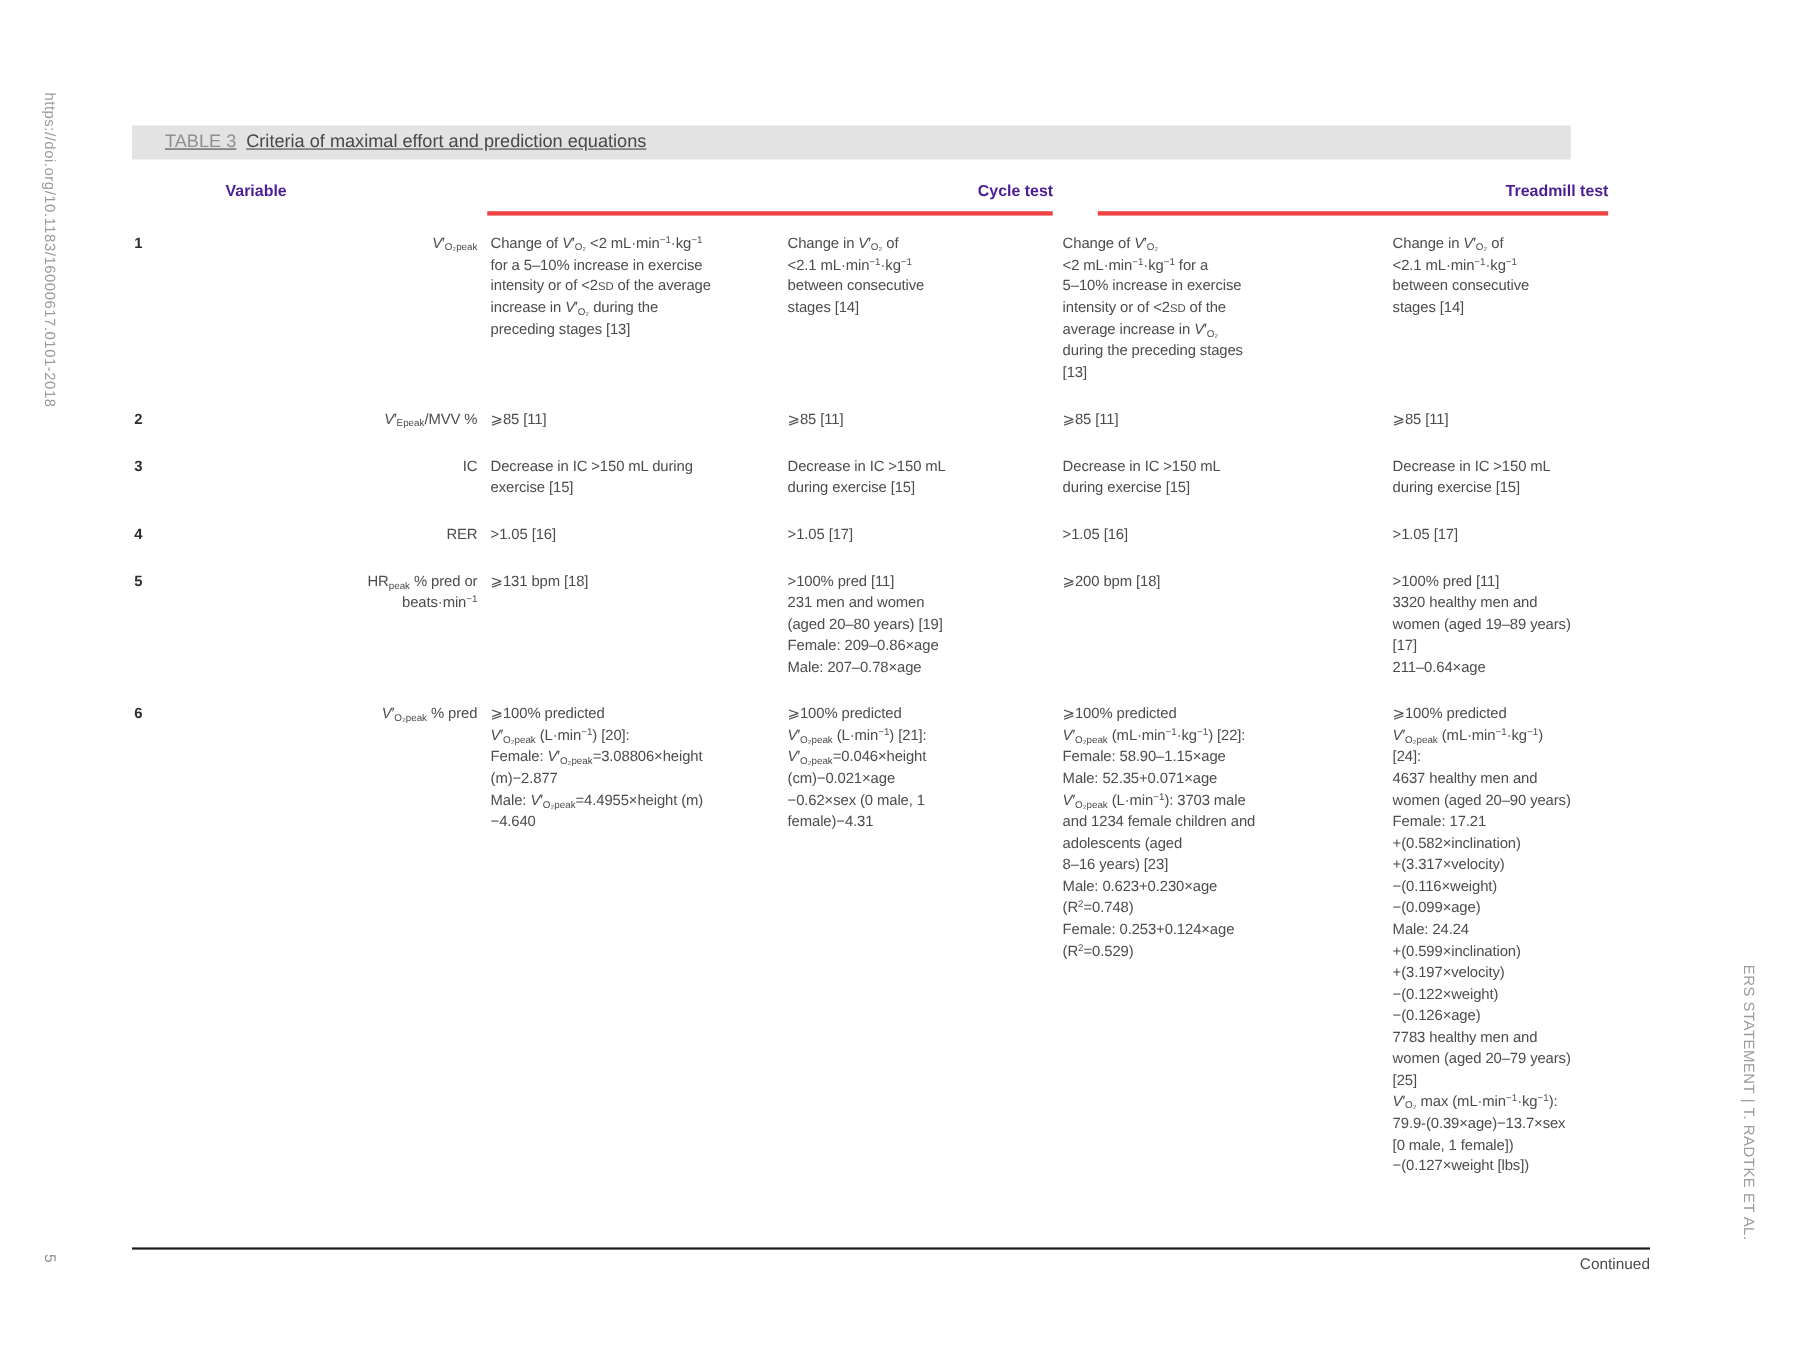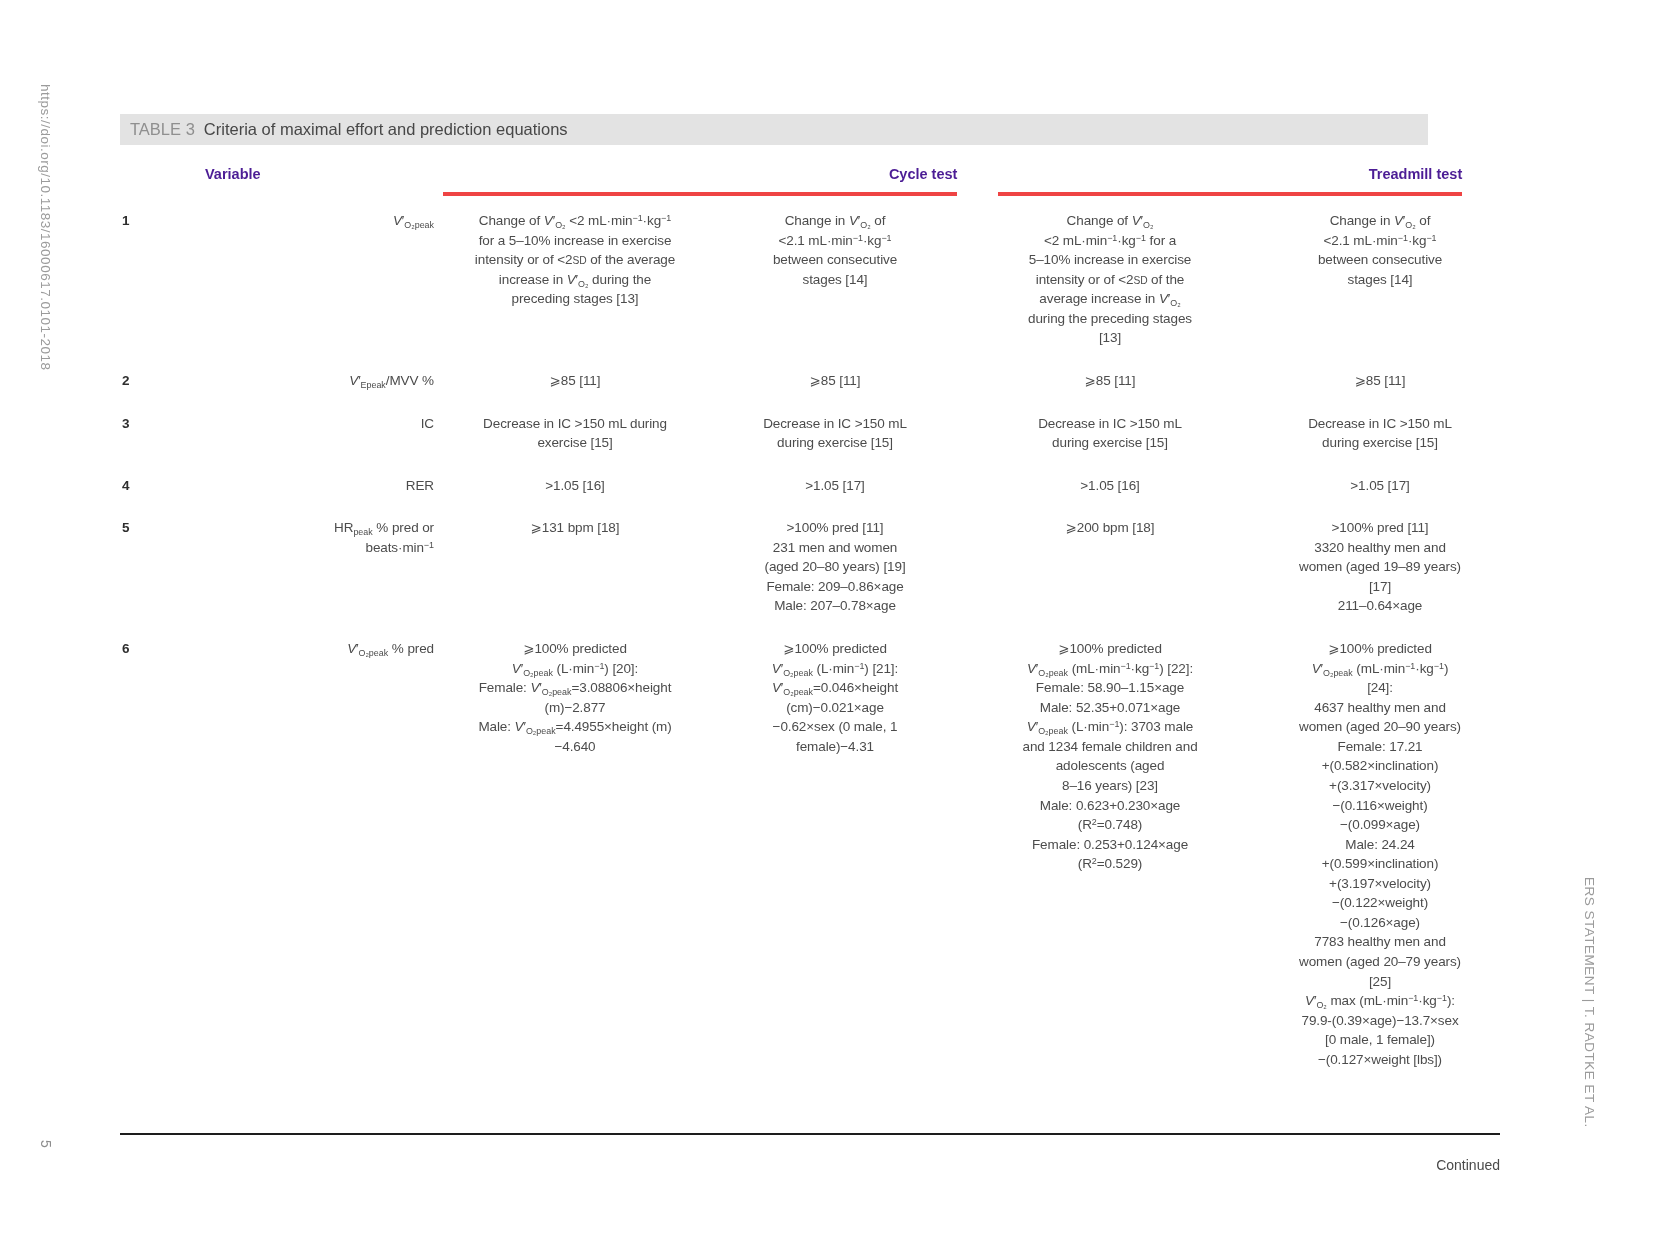--- a/index.html
+++ b/index.html
@@ -10,21 +10,21 @@
   
   .vtext{writing-mode:vertical-rl;color:#9b9b9b;letter-spacing:0.5px;white-space:nowrap}
   .doi-vertical{position:absolute;left:38px;top:84px;font-size:13.5px}
   .page-number{position:absolute;left:38px;top:1140px;font-size:14px;color:#8d8d8d}
   .journal-vertical{position:absolute;left:1582px;top:877px;font-size:13.5px}
 
   
   .table-wrap{position:absolute;left:120px;top:114px;width:1380px}
   .title-bar{
     width:1308px;box-sizing:border-box;background:#e3e3e3;
-    padding:6px 0 7px 10px;font-size:16.5px;line-height:18px;
+    padding:6px 0 7px 30px;font-size:16.5px;line-height:18px;text-decoration:underline;
   }
   .tlabel{color:#8f8f8f;margin-right:9px}
   .ttitle{color:#474747}
 
   table{border-collapse:collapse;table-layout:fixed;width:1380px;margin-top:8px}
   col.c-num{width:85px}
   col.c-var{width:235px}
   col.c-cc{width:270px}
   col.c-ca{width:250px}
   col.c-tc{width:300px}
@@ -33,36 +33,36 @@
   th{font-weight:bold;color:#4c1d95;font-size:14.5px;vertical-align:bottom;padding:0}
   .varhead{text-align:left;vertical-align:top;padding-top:13px}
   .grouph{vertical-align:top;padding-top:13px}
   .grp{margin:0 auto;text-align:right;padding-bottom:10px;border-bottom:4px solid #ef4444}
   .grp.cycle{width:99%}
   .grp.tread{width:86%}
   tr.subhead th{text-align:center;padding-top:9px;padding-bottom:10px;border-bottom:2px solid #1d1d1d}
 
   tbody td{
     font-size:13.5px;line-height:1.45;letter-spacing:-0.1px;
-    vertical-align:top;text-align:center;color:#4c4c4c;
+    vertical-align:top;color:#4c4c4c;
     padding:23px 6px 0 6px;
   }
   tbody tr:first-child td{padding-top:15px}
   tbody tr:last-child td{padding-bottom:64px}
   tbody td.numcol{text-align:left;font-weight:bold;color:#2e2e2e;padding-left:2px}
   tbody td.varcol{text-align:right;padding-left:0}
 
   sub,sup{line-height:0;letter-spacing:0}
   sub{font-size:66%;vertical-align:-0.3em}
   sup{font-size:66%;vertical-align:0.5em}
   .sc{font-size:76%}
   i{font-style:italic}
 
   .bottom-rule{width:1380px;border-top:2px solid #1d1d1d;height:0}
-  .continued{text-align:right;font-size:14px;color:#4a4a4a;padding-top:22px}
+  .continued{text-align:right;font-size:14px;color:#4a4a4a;padding-top:5px}
 </style>
 </head>
 <body>
 
 <div class="vtext doi-vertical">https://doi.org/10.1183/16000617.0101-2018</div>
 <div class="vtext page-number">5</div>
 <div class="vtext journal-vertical">ERS STATEMENT | T. RADTKE ET AL.</div>
 
 <div class="table-wrap">
 

